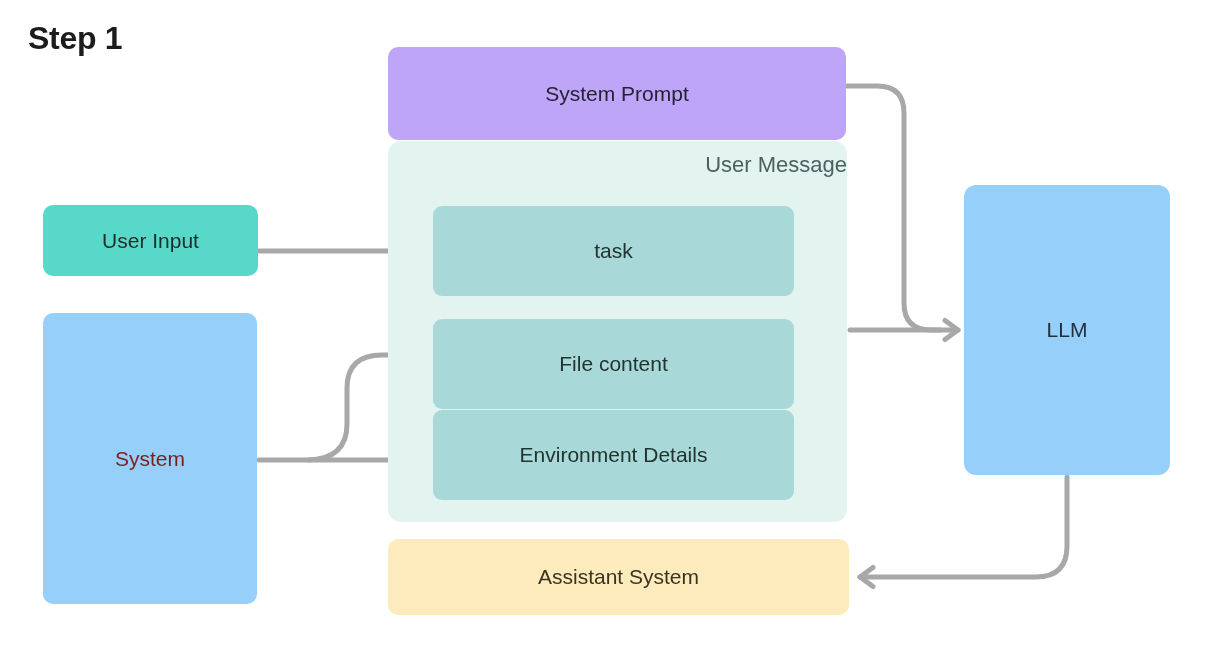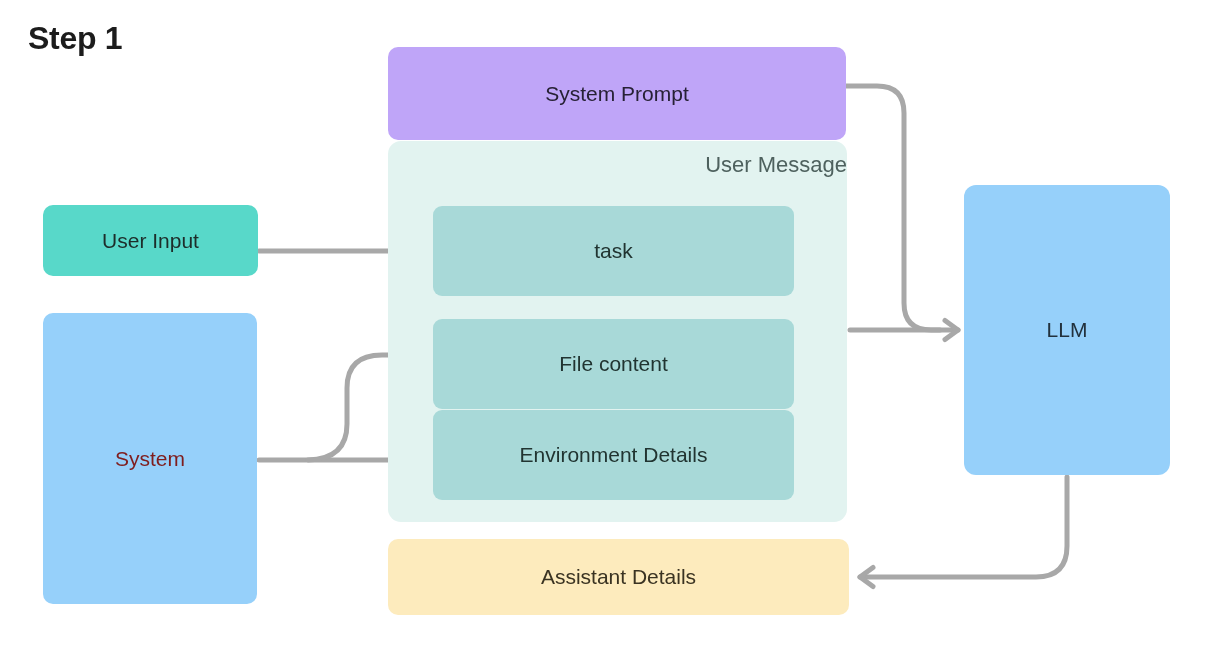--- a/index.html
+++ b/index.html
@@ -150,20 +150,20 @@
     <div class="inner-node inner-file">
       <span>File content</span>
     </div>
 
     <div class="inner-node inner-env">
       <span>Environment Details</span>
     </div>
   </div>
 
   <div class="node node-assistant">
-    <span>Assistant Details</span>
+    <span>Assistant System</span>
   </div>
 
   <div class="node node-llm">
     <span>LLM</span>
   </div>
 
 </div>
 
 </body></html>

